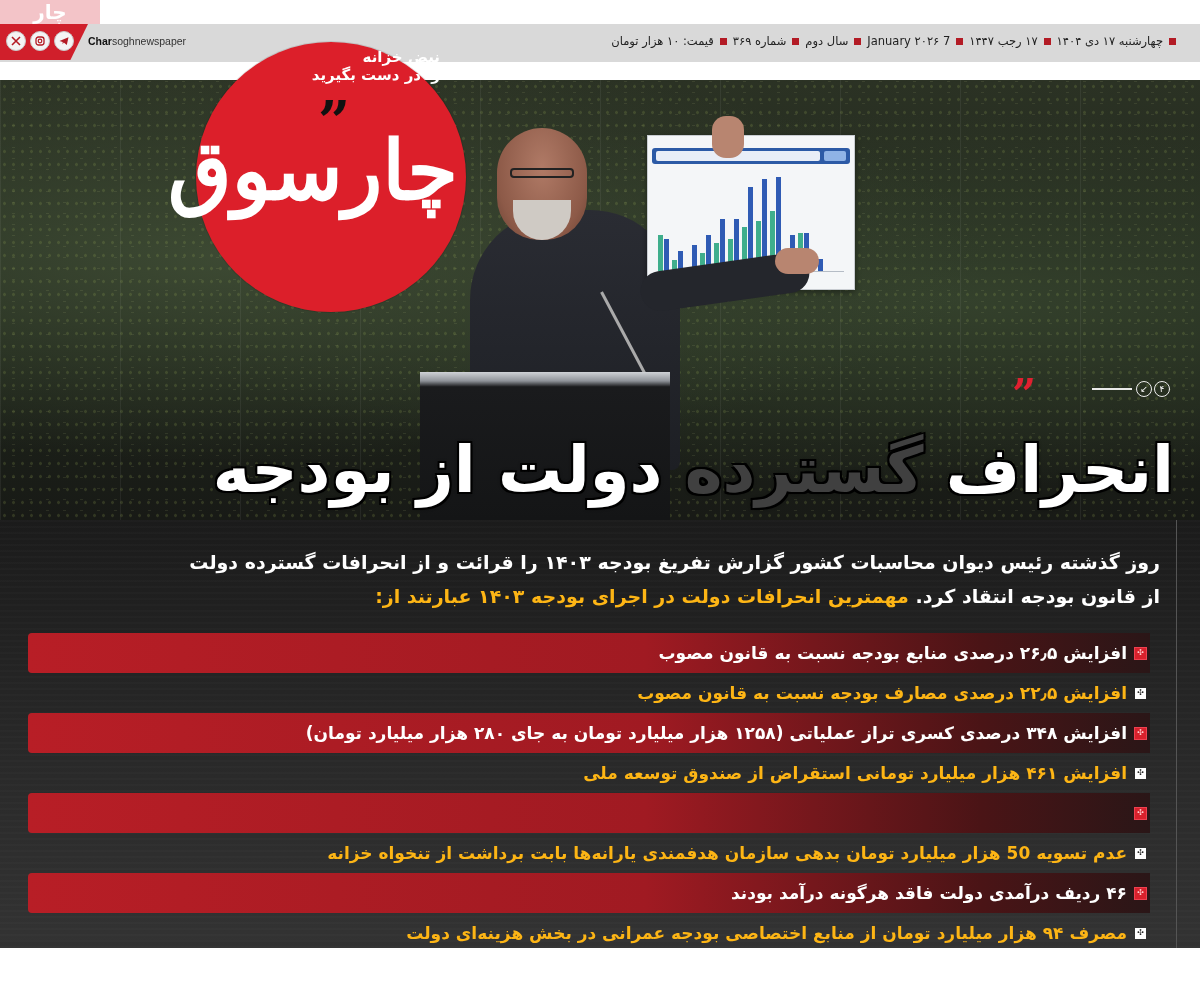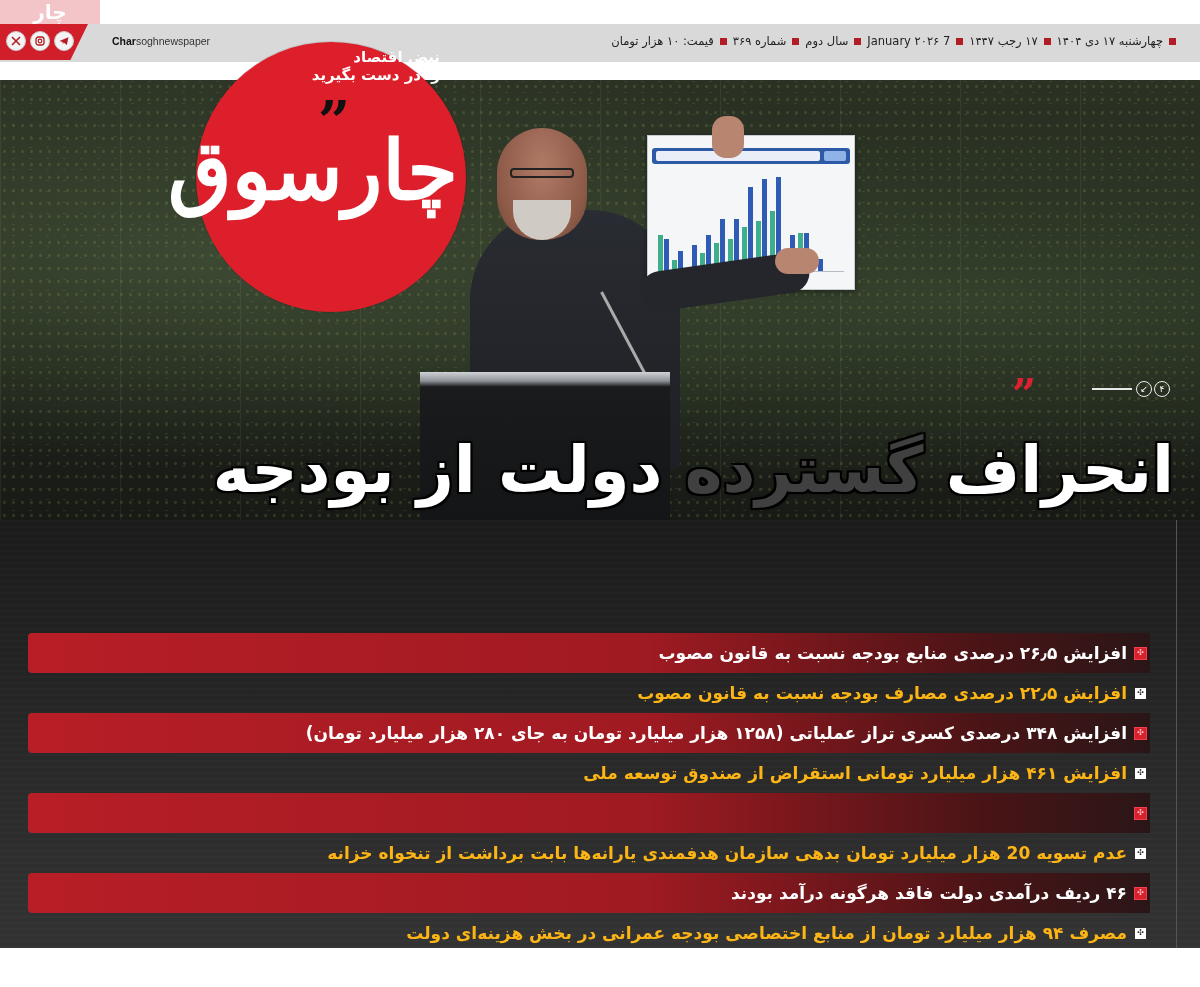--- a/index.html
+++ b/index.html
@@ -34,21 +34,20 @@
     .social {
       position: absolute; top: 31px; width: 20px; height: 20px; border-radius: 50%;
       background: #f4f4f4; border: 1.5px solid #c9c9c9;
       display: flex; align-items: center; justify-content: center;
       font-size: 11px; color: #b31b25; font-weight: bold;
     }
     .social svg { width: 12px; height: 12px; }
     .site-handle {
       position: absolute; left: 88px; top: 35px; font-size: 10.5px; color: #333;
       font-family: "Liberation Sans", sans-serif;
-      margin-left: 24px;
     }
     .site-handle b { font-weight: bold; color: #111; }
 
     .dateline {
       position: absolute; right: 24px; top: 34px; direction: rtl;
       font-size: 11.5px; color: #222; white-space: nowrap;
       display: flex; gap: 6px; align-items: center;
     }
     .dateline .sq { display: inline-block; width: 7px; height: 7px; background: #b31b25; }
     .dateline .strong { font-weight: normal; }
@@ -345,40 +344,46 @@
   </div>
 
   <div class="hand-top"></div>
   <div class="arm"></div>
   <div class="hand"></div>
   <div class="mic"></div>
   <div class="podium"></div>
 
   <div class="masthead"></div>
   <div class="tagline">
-    <div>نبض اقتصاد</div>
+    <div>نبض خزانه</div>
     <div>را در دست بگیرید</div>
   </div>
   <div class="brand-quote">”</div>
   <div class="brand">چارسوق</div>
 
   <div class="quote-mark">”</div>
   <div class="pager">
     <div class="line"></div>
     <div class="circle">↙</div>
     <div class="circle">۴</div>
   </div>
 
   <div class="headline">
     <span class="w">انحراف </span><span class="y">گسترده</span><span class="w"> دولت از بودجه</span>
   </div>
 
   <div class="lower"></div>
   <div class="right-rule"></div>
 
+  <div class="lead">
+    <div>روز گذشته رئیس دیوان محاسبات کشور گزارش تفریغ بودجه ۱۴۰۳ را قرائت و از انحرافات گسترده دولت</div>
+    <div>
+      <span>از قانون بودجه انتقاد کرد. </span><span class="hl">مهمترین انحرافات دولت در اجرای بودجه ۱۴۰۳ عبارتند از:</span>
+    </div>
+  </div>
 
   <div class="items" id="items">
       <div class="item red">
         <span class="bullet">✣</span>
         <span>افزایش ۲۶٫۵ درصدی منابع بودجه نسبت به قانون مصوب</span>
       </div>
       <div class="item dark">
         <span class="bullet">✣</span>
         <span>افزایش ۲۲٫۵ درصدی مصارف بودجه نسبت به قانون مصوب</span>
       </div>
@@ -388,21 +393,21 @@
       </div>
       <div class="item dark">
         <span class="bullet">✣</span>
         <span>افزایش ۴۶۱ هزار میلیارد تومانی استقراض از صندوق توسعه ملی</span>
       </div>
       <div class="item red">
         <span class="bullet">✣</span>
       </div>
       <div class="item dark">
         <span class="bullet">✣</span>
-        <span>عدم تسویه 20 هزار میلیارد تومان بدهی سازمان هدفمندی یارانه‌ها بابت برداشت از تنخواه خزانه</span>
+        <span>عدم تسویه 50 هزار میلیارد تومان بدهی سازمان هدفمندی یارانه‌ها بابت برداشت از تنخواه خزانه</span>
       </div>
       <div class="item red">
         <span class="bullet">✣</span>
         <span>۴۶ ردیف درآمدی دولت فاقد هرگونه درآمد بودند</span>
       </div>
       <div class="item dark">
         <span class="bullet">✣</span>
         <span>مصرف ۹۴ هزار میلیارد تومان از منابع اختصاصی بودجه عمرانی در بخش هزینه‌ای دولت</span>
       </div>
     </div>

